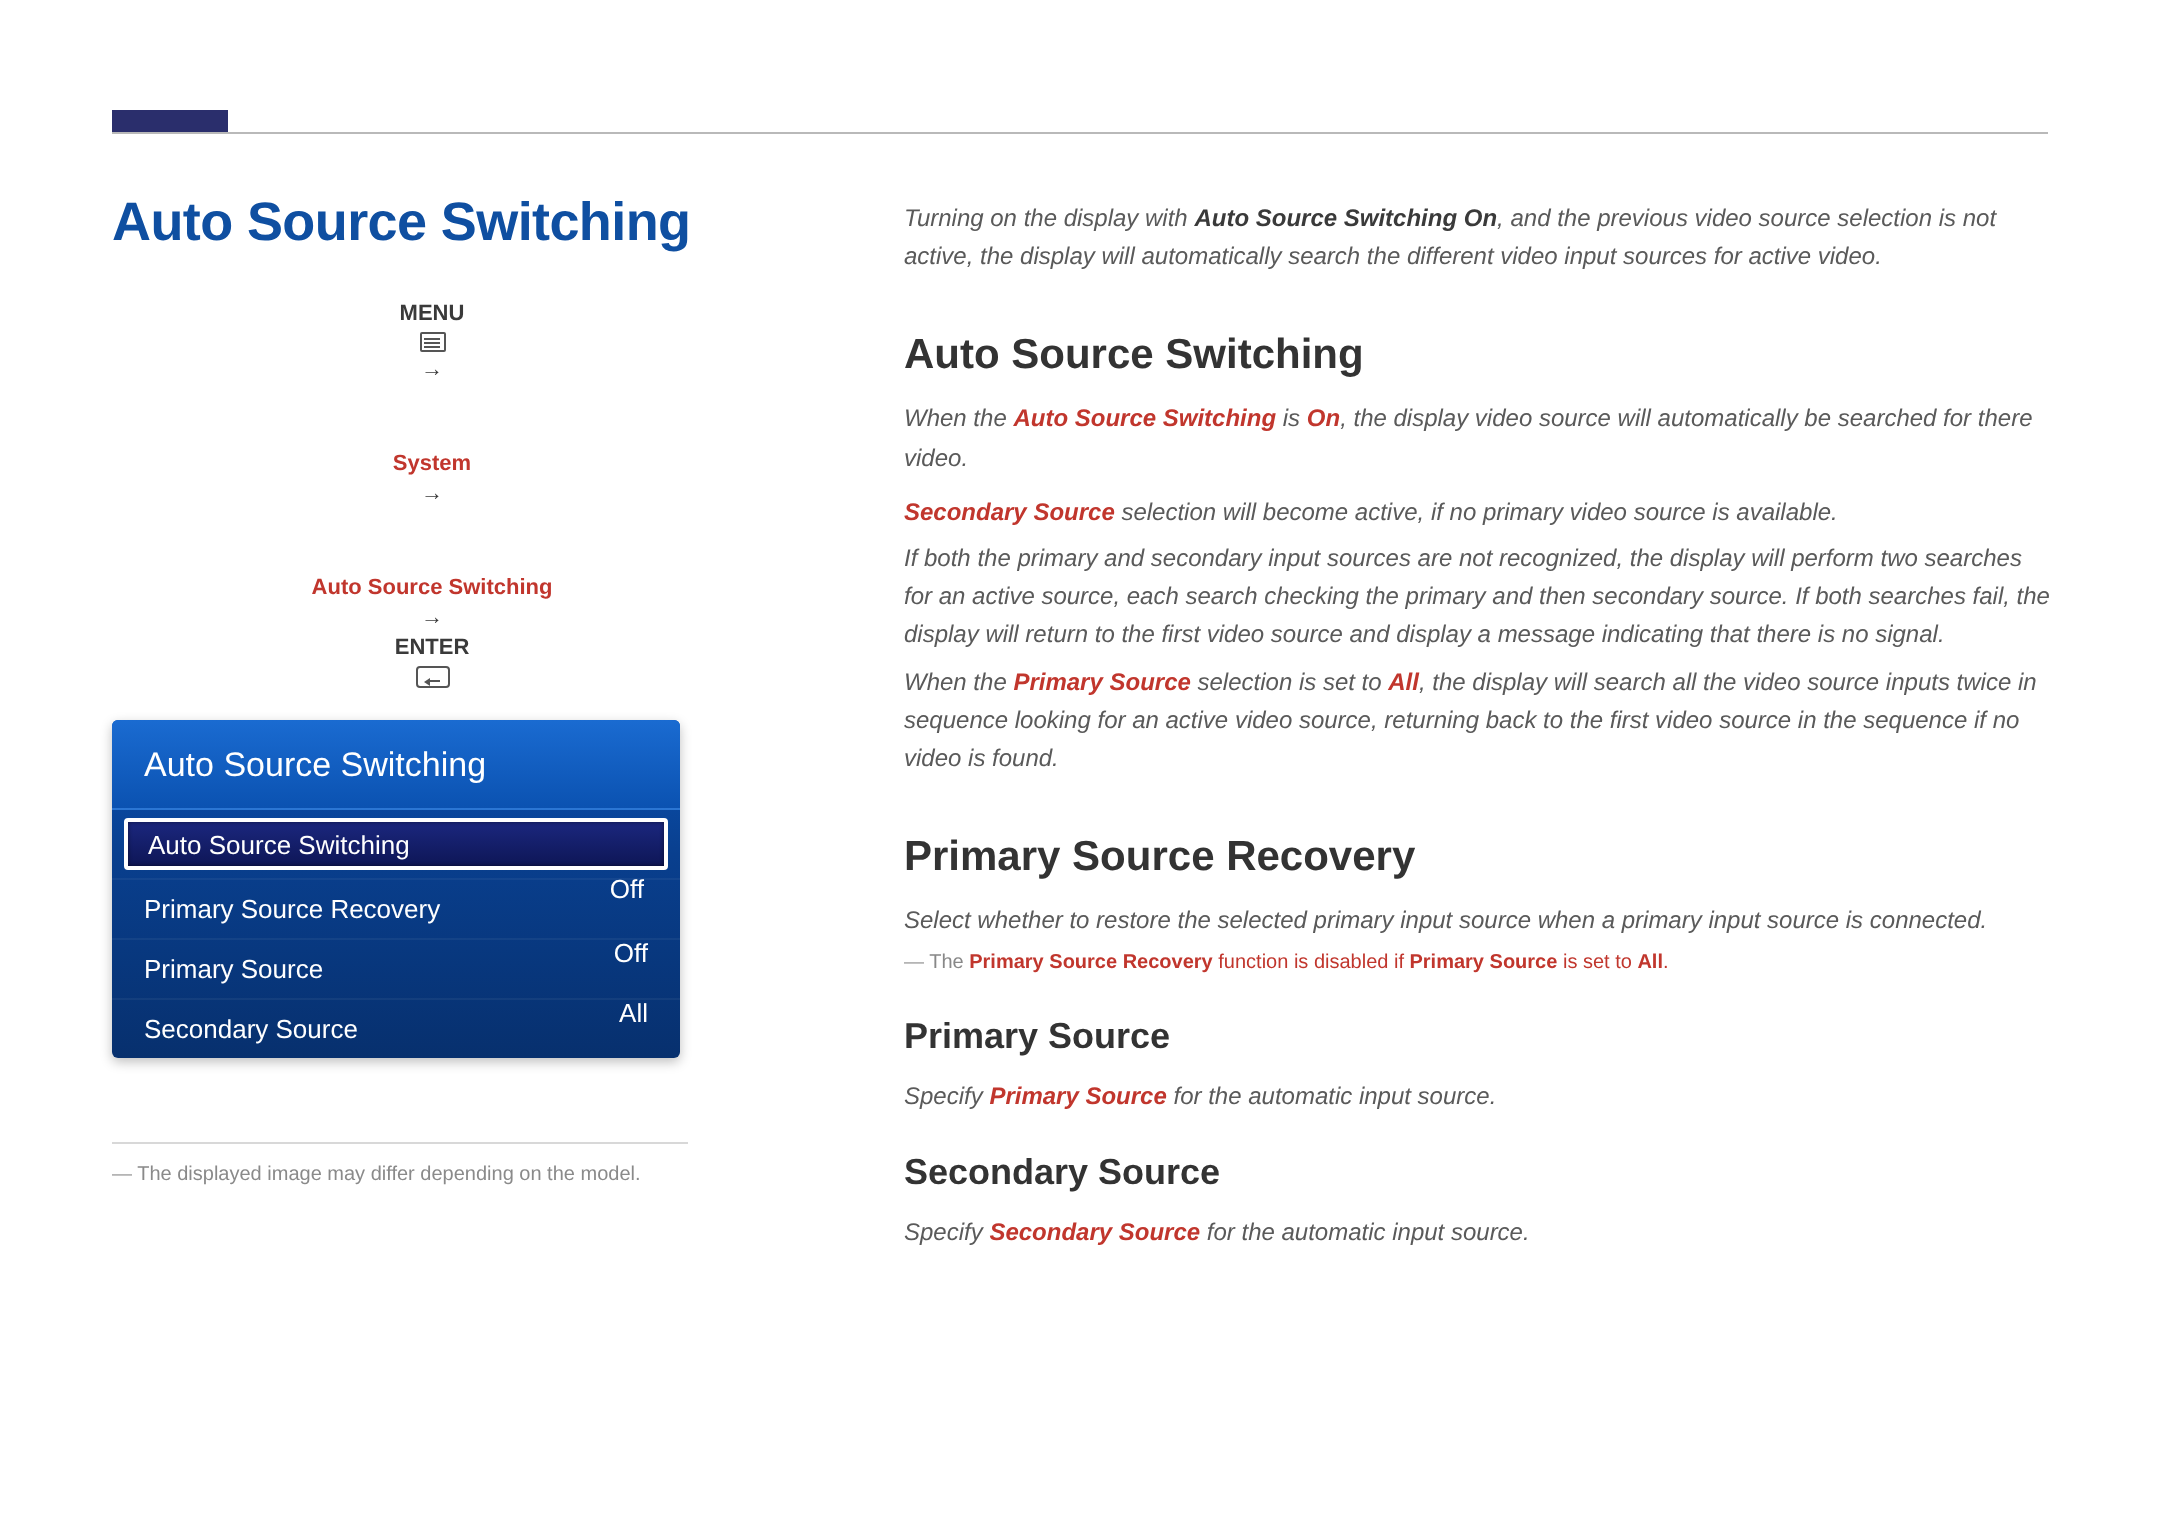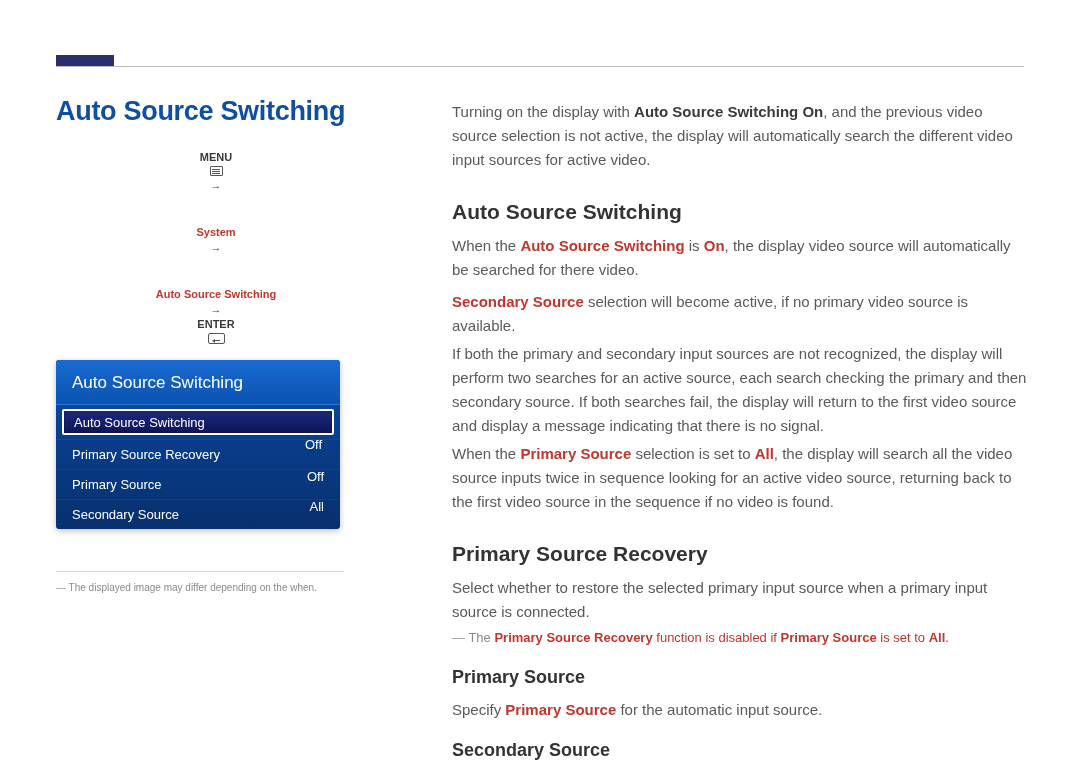--- a/index.html
+++ b/index.html
@@ -146,42 +146,43 @@
     content: "― ";
     color: #a0a0a0;
   }
   .right-col {
     position: absolute;
     left: 452px;
     top: 100px;
     width: 575px;
   }
   .para {
-    font-size: 15px;
+    font-size: 12px;
     line-height: 1.6;
     color: #5a5a5a;
+    font-style: italic;
   }
   .para .emph { font-weight: 700; color: #3a3a3a; }
   .section-heading {
     font-size: 21px;
     font-weight: 700;
     color: #333333;
   }
   .section-sub {
     font-size: 18px;
     font-weight: 700;
     color: #333333;
   }
   .spacer-s { height: 10px; }
   .spacer-m { height: 18px; }
   .spacer-l { height: 28px; }
   .red-bold-inline { color: #c1362d; font-weight: 700; }
   .red-plain { color: #c1362d; }
   .note {
-    font-size: 13px;
+    font-size: 10px;
     color: #888888;
     line-height: 1.6;
   }
   .note::before {
     content: "― ";
     color: #a0a0a0;
   }
 </style>
 </head>
 <body>
@@ -219,21 +220,21 @@
       <span>Primary Source</span>
       <span class="value">All</span>
     </div>
     <div class="menu-row">
       <span>Secondary Source</span>
       <span class="value">HDMI</span>
     </div>
   </div>
 
   <div class="divider"></div>
-  <div class="footnote">The displayed image may differ depending on the when.</div>
+  <div class="footnote">The displayed image may differ depending on the model.</div>
 </div>
 
 <div class="right-col">
 
   <p class="para">
     <span>Turning on the display with </span><span class="emph">Auto Source Switching On</span><span>, and the previous video source selection is not active, the display will automatically search the different video input sources for active video.</span>
   </p>
 
   <div class="spacer-l"></div>
   <div class="section-heading">Auto Source Switching</div>

